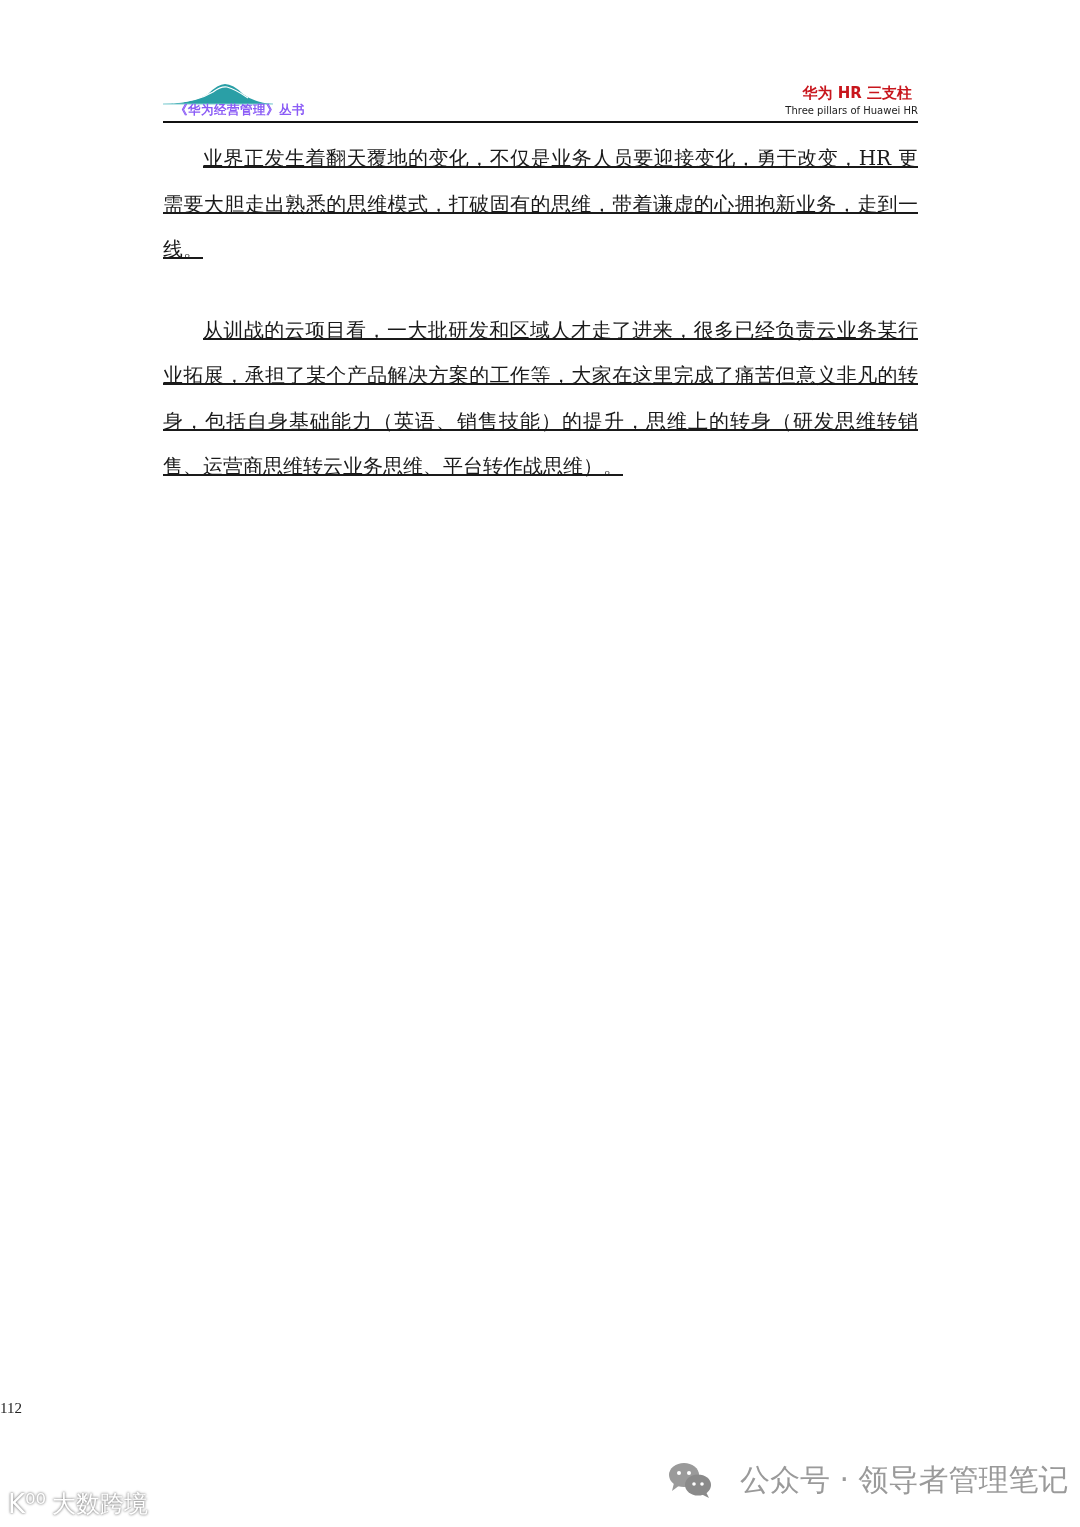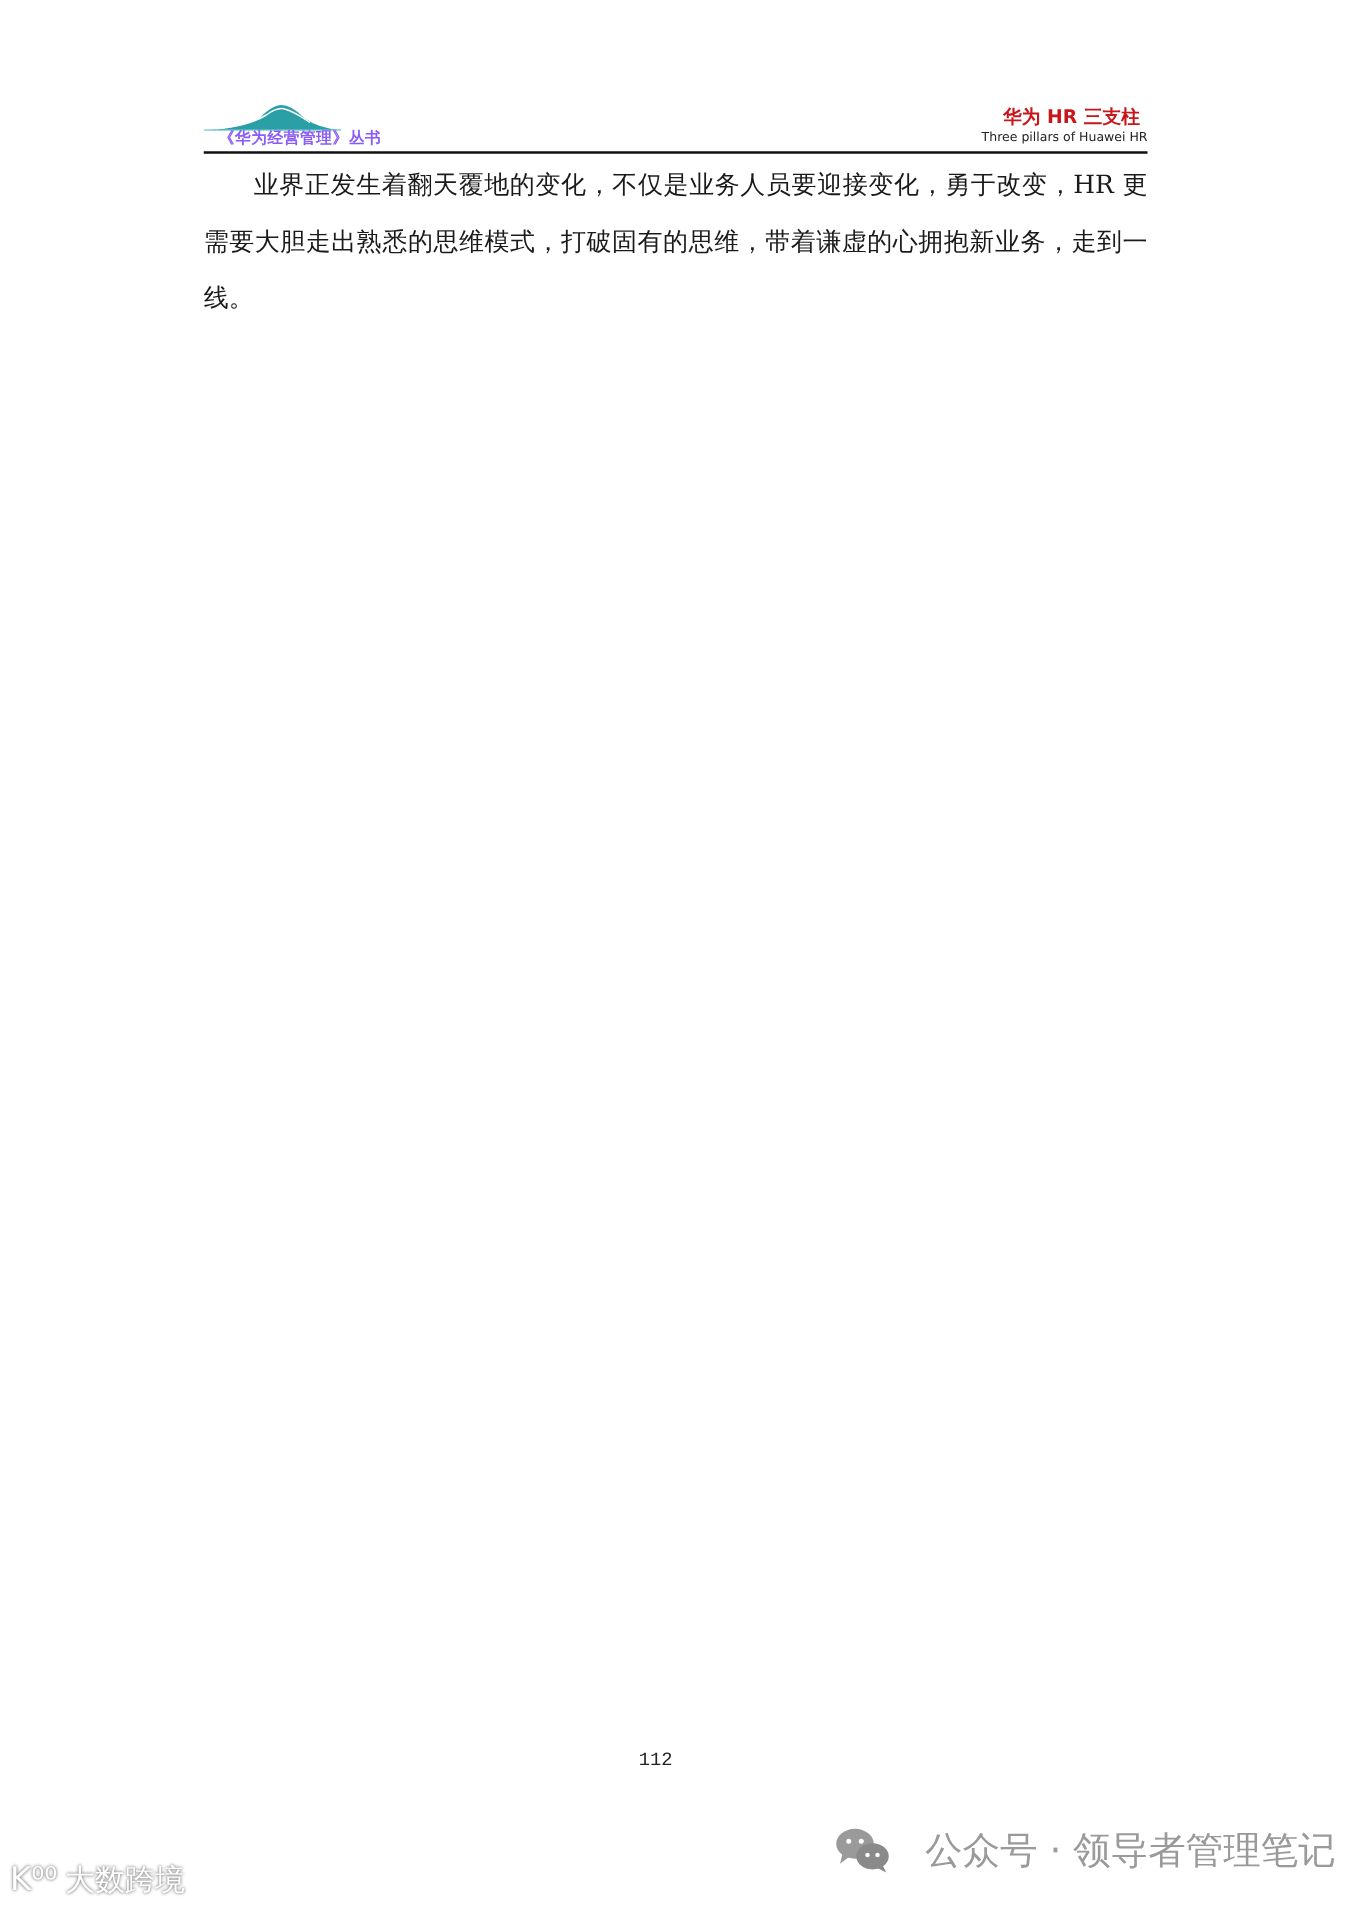--- a/index.html
+++ b/index.html
@@ -16,29 +16,29 @@
   .brand-cn {
     position: absolute; right: 6px; top: 14px; font-size: 15px; font-weight: bold;
     font-family: "DejaVu Sans", "Liberation Sans", sans-serif; color: #c8161d;
   }
   .brand-en {
     position: absolute; right: 0; top: 35px; font-size: 10px; font-weight: normal;
     font-family: "DejaVu Sans", "Liberation Sans", sans-serif; color: #222;
   }
   .header-rule { position: absolute; left: 0; top: 51px; width: 755px; height: 2px; background: #111; }
 
-  .body-text { position: absolute; left: 163px; top: 125px; width: 755px; }
+  .body-text { position: absolute; left: 163px; top: 136px; width: 755px; text-decoration: underline; }
   .para {
     margin: 0 0 33px 0; font-size: 20px; line-height: 45.5px; text-indent: 2em;
     text-align: justify; color: #1a1a1a;
   }
   .para:nth-child(1) { margin-bottom: 35px; }
   .page-number {
-    position: absolute; left: 0; width: 1049px; top: 1400px; text-align: center;
-    font-size: 15px; color: #222; font-family: Liberation Mono, monospace;
+    position: absolute; left: 0; width: 1049px; top: 1400px; 
+    font-size: 15px; color: #222; font-family: Liberation Serif, serif;
   }
   .wm-right {
     position: absolute; left: 668px; top: 1455px; height: 50px; display: flex; align-items: center;
     color: #9a9a9a; font-family: "DejaVu Sans", "Liberation Sans", sans-serif; font-size: 30px; gap: 20px;
   }
   .wm-right svg { margin-right: 8px; }
   .wm-left {
     position: absolute; left: 8px; top: 1488px; display: flex; align-items: center;
     color: #ffffff; font-family: "DejaVu Sans", "Liberation Sans", sans-serif; font-size: 24px;
     text-shadow: 0 0 3px #888, 0 0 2px #999;
@@ -55,20 +55,21 @@
     <path d="M0 28 L110 28" stroke="#7ccbd0" stroke-width="1"></path>
   </svg>
   <div class="series-title">《华为经营管理》丛书</div>
   <div class="brand-cn">华为 HR 三支柱</div>
   <div class="brand-en">Three pillars of Huawei HR</div>
   <div class="header-rule"></div>
 </div>
 
 <div class="body-text">
   <p class="para">业界正发生着翻天覆地的变化，不仅是业务人员要迎接变化，勇于改变，HR 更需要大胆走出熟悉的思维模式，打破固有的思维，带着谦虚的心拥抱新业务，走到一线。</p>
+  <p class="para">从训战的云项目看，一大批研发和区域人才走了进来，很多已经负责云业务某行业拓展，承担了某个产品解决方案的工作等，大家在这里完成了痛苦但意义非凡的转身，包括自身基础能力（英语、销售技能）的提升，思维上的转身（研发思维转销售、运营商思维转云业务思维、平台转作战思维）。</p>
 </div>
 
 <div class="page-number">112</div>
 
 <div class="wm-right">
   <svg width="44" height="38" viewBox="0 0 44 38">
     <ellipse cx="16" cy="14" rx="15" ry="12" fill="#9a9a9a"></ellipse>
     <path d="M6 22 L4 30 L12 24 Z" fill="#9a9a9a"></path>
     <circle cx="11" cy="12" r="2" fill="#fff"></circle>
     <circle cx="21" cy="12" r="2" fill="#fff"></circle>

